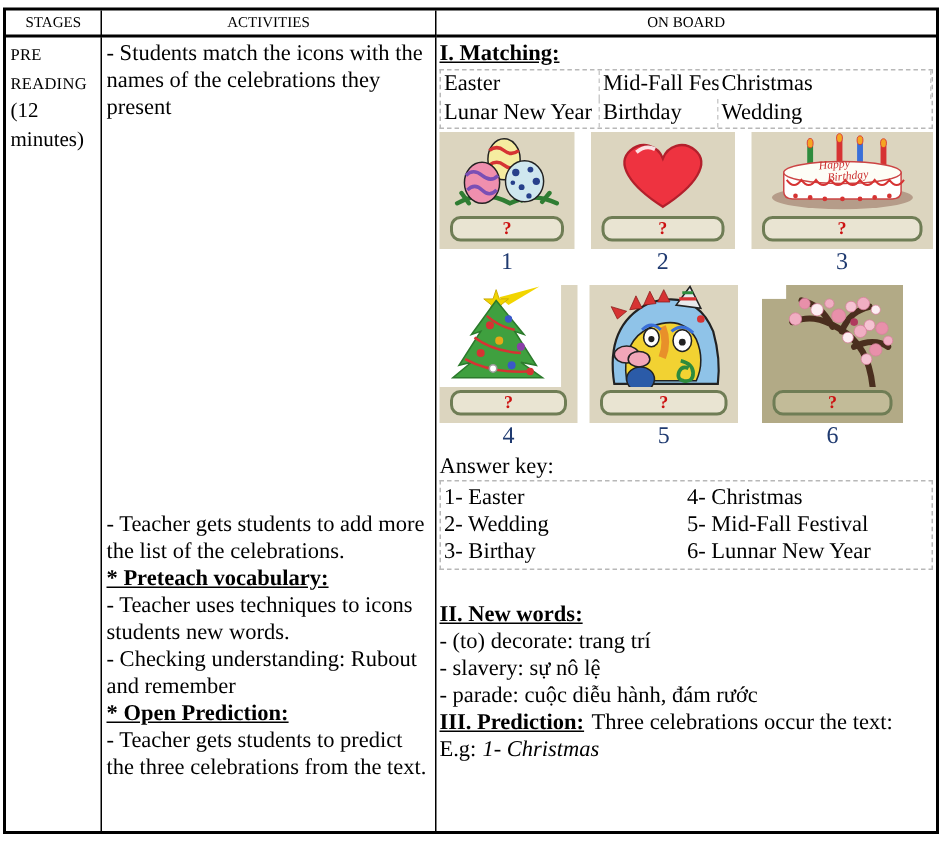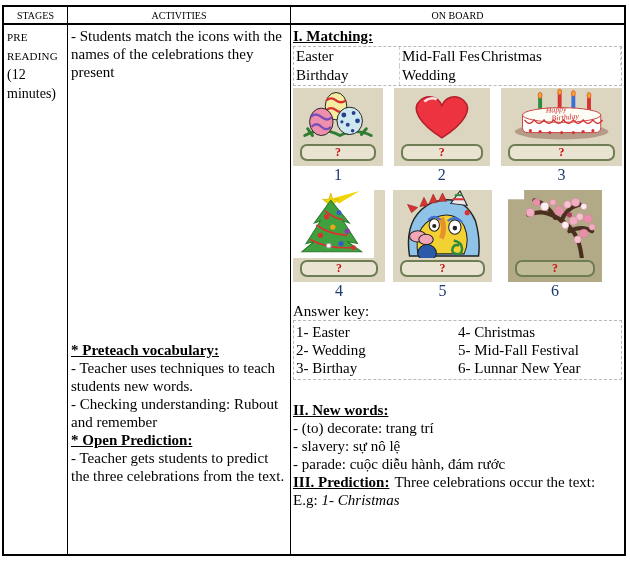--- a/index.html
+++ b/index.html
@@ -57,35 +57,37 @@
   <div class="bc">
     <span class="caps">PRE READING</span>
     <span class="dur">(12 minutes)</span>
   </div>
 
   <div class="bc">
     <div class="block1">
       <div>- Students match the icons with the names of the celebrations they present</div>
     </div>
     <div class="block2">
+      <div>- Teacher gets students to add more the list of the celebrations.</div>
       <div class="h">* Preteach vocabulary:</div>
-      <div>- Teacher uses techniques to teach students new words.</div>
+      <div>- Teacher uses techniques to icons students new words.</div>
       <div>- Checking understanding: Rubout and remember</div>
       <div class="h">* Open Prediction:</div>
       <div>- Teacher gets students to predict the three celebrations from the text.</div>
     </div>
   </div>
 
   <div class="bc last">
     <div class="h">I. Matching:</div>
 
     <div class="wb">
       <div class="wcell">Easter</div>
       <div class="wcell c3">Mid-Fall Festival</div>
       <div class="wcell">Christmas</div>
+      <div class="wcell">Lunar New Year</div>
       <div class="wcell">Birthday</div>
       <div class="wcell c3">Wedding</div>
     </div>
 
     <div class="prow r1">
       <div class="pcell w1">
         <div class="sq">
           <div class="pic">
             <svg viewBox="0 0 92 52" preserveAspectRatio="xMidYMid meet">
               <path d="M12 47 Q30 37 48 47 Q64 39 80 47 M20 47 L15 40 M31 45 L28 37 M56 45 L61 38 M70 46 L75 40" fill="none" stroke="#2f7d33" stroke-width="3" stroke-linecap="round"></path>

